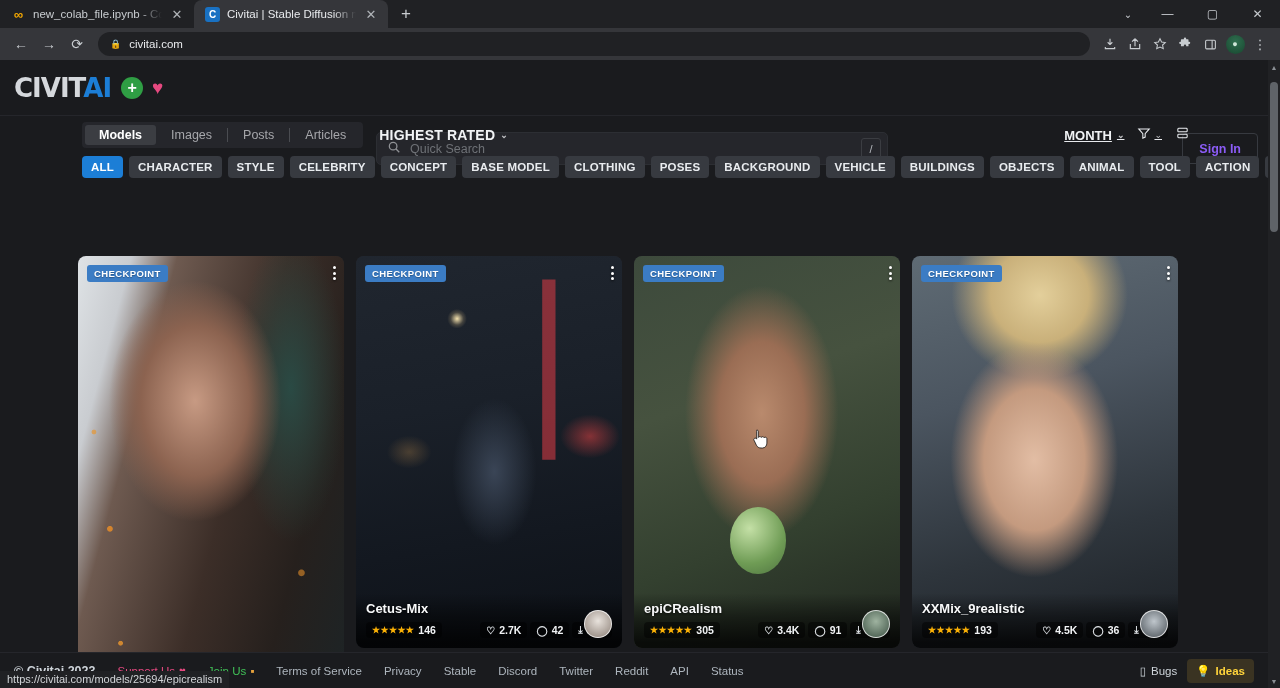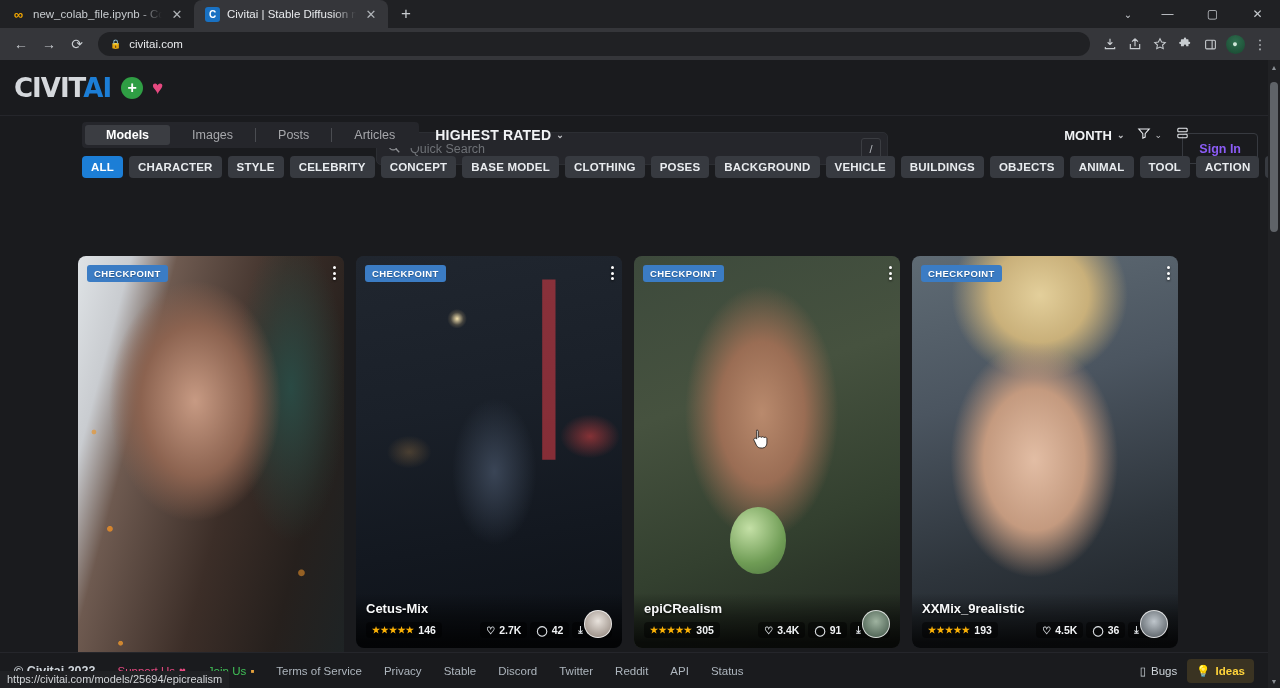--- a/index.html
+++ b/index.html
@@ -136,35 +136,35 @@
 
   .subnav {
     height: 38px; display: flex; align-items: center;
     padding: 0 78px 0 82px; position: relative;
   }
   .seg {
     display: flex; align-items: center; background: #25262b;
     border-radius: 4px; padding: 3px; gap: 1px;
   }
   .seg-item {
-    padding: 3px 21px; font-size: 12.5px; color: #a6a7ab;
+    padding: 3px 14px; font-size: 12.5px; color: #a6a7ab;
     border-radius: 3px; white-space: nowrap;
   }
   .seg-item.active { background: #3b3d42; color: #fff; font-weight: 700; }
   .seg-div { width: 1px; height: 14px; background: #4a4c51; }
 
   .sortsel {
     margin-left: 16px; display: flex; align-items: center; gap: 5px;
     font-size: 14px; font-weight: 700; color: #f1f3f5;
     letter-spacing: .2px;
   }
   .caret { font-size: 9px; color: #c1c2c5; }
 
   .subnav-right {
-    margin-left: auto; display: flex; align-items: center; gap: 13px;
+    margin-left: auto; display: flex; align-items: center; gap: 13px; text-decoration: underline;
   }
   .period {
     display: flex; align-items: center; gap: 5px;
     font-size: 13px; font-weight: 700; color: #f1f3f5;
   }
   .filtbtn { display: flex; align-items: center; gap: 3px; color: #e9ecef; }
   .viewbtn { color: #e9ecef; display: flex; }
 
   .chiprow {
     display: flex; align-items: center; gap: 6px;

